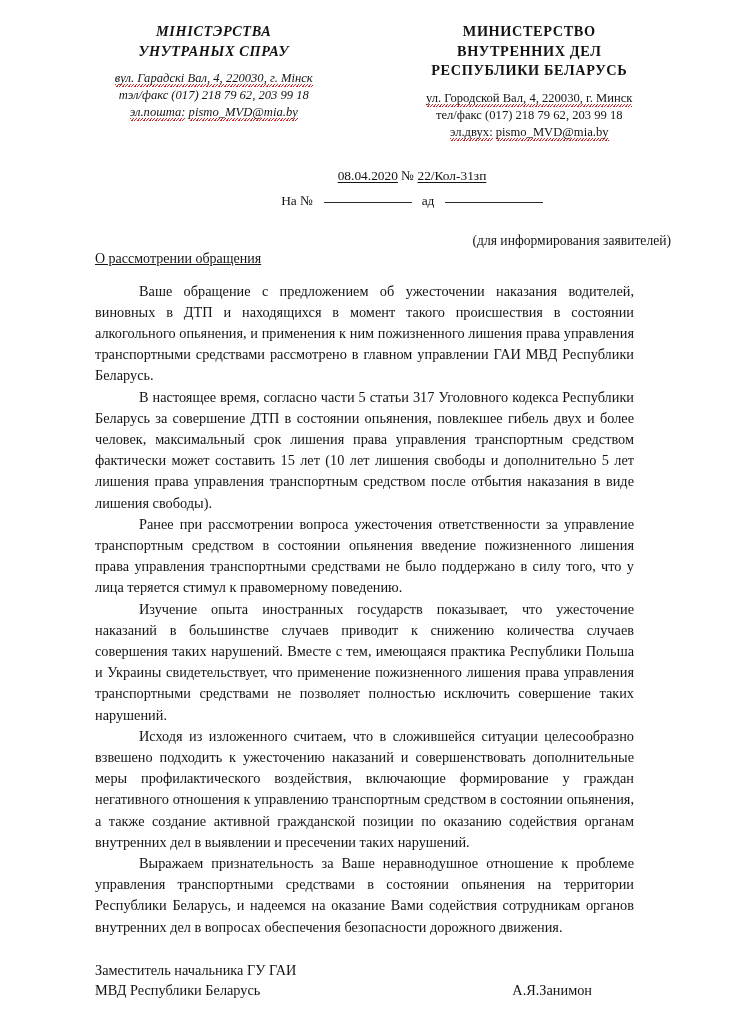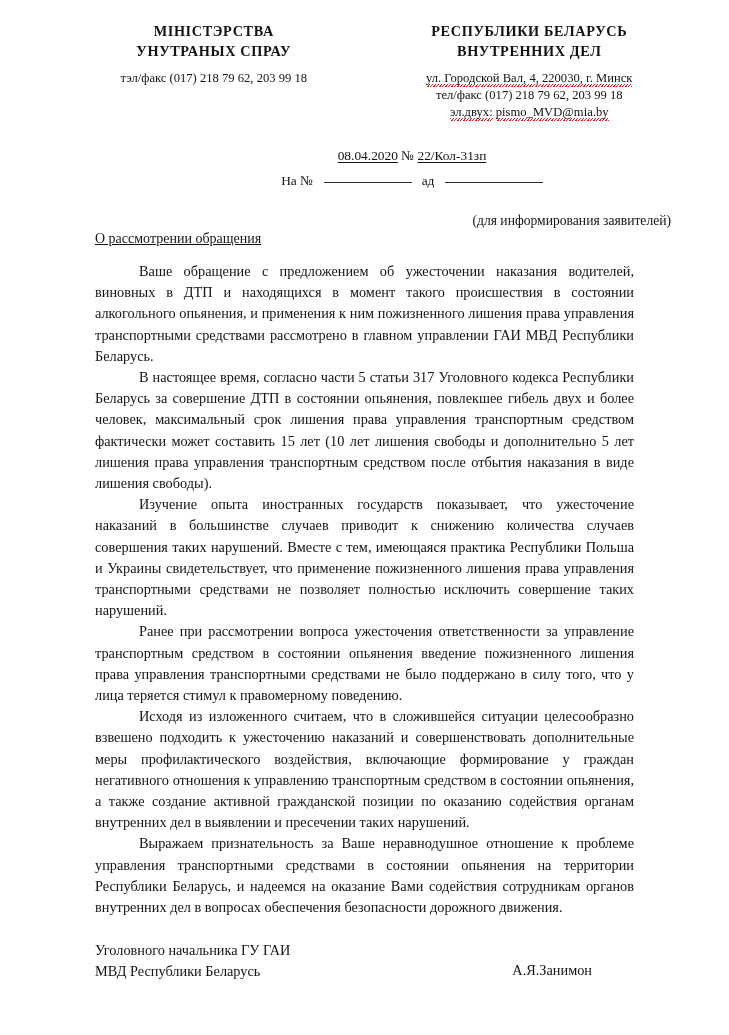--- a/index.html
+++ b/index.html
@@ -29,21 +29,21 @@
   .letterhead {
     display: flex;
     justify-content: space-between;
     padding: 22px 34px 0 34px;
     box-sizing: border-box;
   }
   .lh-block {
     width: 320px;
     text-align: center;
   }
-  .lh-block.left { padding-left: 22px; }
+  .lh-block.left { padding-left: 22px; font-style: italic; }
   .lh-block.right { padding-right: 8px; }
 
   .org-name {
     font-weight: bold;
     font-size: 14.3px;
     line-height: 19.5px;
     letter-spacing: 0.6px;
     white-space: nowrap;
   }
 
@@ -153,27 +153,33 @@
 <body>
 
 <div class="page">
 
   <div class="letterhead">
 
     <div class="lh-block left">
       <div class="org-name">МІНІСТЭРСТВА</div>
       <div class="org-name">УНУТРАНЫХ   СПРАУ</div>
       <div class="contact">
+        <div><span class="squiggle">вул. Гарадскі Вал, 4, 220030, г. Мінск</span></div>
         <div>тэл/факс  (017) 218 79 62, 203 99 18</div>
+        <div>
+          <span class="squiggle">эл.пошта:</span>
+          <span class="squiggle">pismo_MVD@mia.by</span>
+        </div>
       </div>
     </div>
 
     <div class="lh-block right">
+      <div class="org-name">МИНИСТЕРСТВО</div>
+      <div class="org-name">ВНУТРЕННИХ   ДЕЛ</div>
       <div class="org-name">РЕСПУБЛИКИ   БЕЛАРУСЬ</div>
-      <div class="org-name">ВНУТРЕННИХ   ДЕЛ</div>
       <div class="contact">
         <div><span class="squiggle">ул. Городской Вал, 4, 220030, г. Минск</span></div>
         <div>тел/факс  (017) 218 79 62,  203 99 18</div>
         <div>
           <span class="squiggle">эл.двух:</span>
           <span class="squiggle">pismo_MVD@mia.by</span>
         </div>
       </div>
     </div>
 
@@ -192,28 +198,28 @@
       <span class="blank-rule rule-b"></span>
     </div>
   </div>
 
   <div class="note">(для информирования заявителей)</div>
   <div class="subject">О рассмотрении обращения</div>
 
   <div class="body-text">
     <p>Ваше обращение с предложением об ужесточении наказания водителей, виновных в ДТП и находящихся в момент такого происшествия в состоянии алкогольного опьянения, и применения к ним пожизненного лишения права управления транспортными средствами рассмотрено в главном управлении ГАИ МВД Республики Беларусь.</p>
     <p>В настоящее время, согласно части 5 статьи 317 Уголовного кодекса Республики Беларусь за совершение ДТП в состоянии опьянения, повлекшее гибель двух и более человек, максимальный срок лишения права управления транспортным средством фактически может составить 15 лет (10 лет лишения свободы и дополнительно 5 лет лишения права управления транспортным средством после отбытия наказания в виде лишения свободы).</p>
+    <p>Ранее при рассмотрении вопроса ужесточения ответственности за управление транспортным средством в состоянии опьянения введение пожизненного лишения права управления транспортными средствами не было поддержано в силу того, что у лица теряется стимул к правомерному поведению.</p>
     <p>Изучение опыта иностранных государств показывает, что ужесточение наказаний в большинстве случаев приводит к снижению количества случаев совершения таких нарушений. Вместе с тем, имеющаяся практика Республики Польша и Украины свидетельствует, что применение пожизненного лишения права управления транспортными средствами не позволяет полностью исключить совершение таких нарушений.</p>
-    <p>Ранее при рассмотрении вопроса ужесточения ответственности за управление транспортным средством в состоянии опьянения введение пожизненного лишения права управления транспортными средствами не было поддержано в силу того, что у лица теряется стимул к правомерному поведению.</p>
     <p>Исходя из изложенного считаем, что в сложившейся ситуации целесообразно взвешено подходить к ужесточению наказаний и совершенствовать дополнительные меры профилактического воздействия, включающие формирование у граждан негативного отношения к управлению транспортным средством в состоянии опьянения, а также создание активной гражданской позиции по оказанию содействия органам внутренних дел в выявлении и пресечении таких нарушений.</p>
     <p>Выражаем признательность за Ваше неравнодушное отношение к проблеме управления транспортными средствами в состоянии опьянения на территории Республики Беларусь, и надеемся на оказание Вами содействия сотрудникам органов внутренних дел в вопросах обеспечения безопасности дорожного движения.</p>
   </div>
 
   <div class="signature">
     <div class="sig-role">
-      <div>Уголовного начальника ГУ ГАИ</div>
+      <div>Заместитель начальника ГУ ГАИ</div>
       <div>МВД Республики Беларусь</div>
     </div>
     <div class="sig-name">А.Я.Занимон</div>
   </div>
 
 
 </div>
 
 </body></html>

